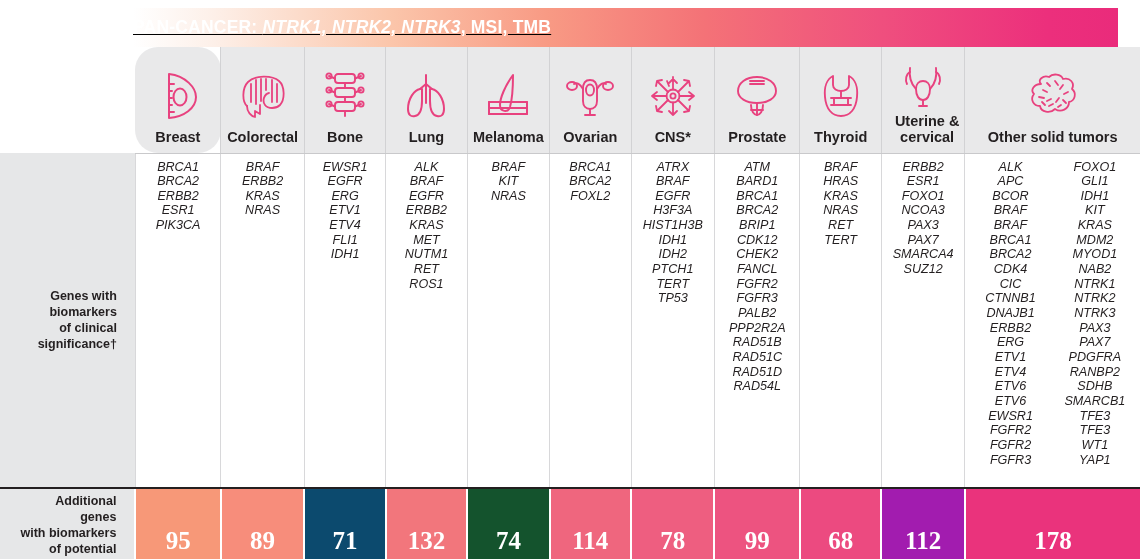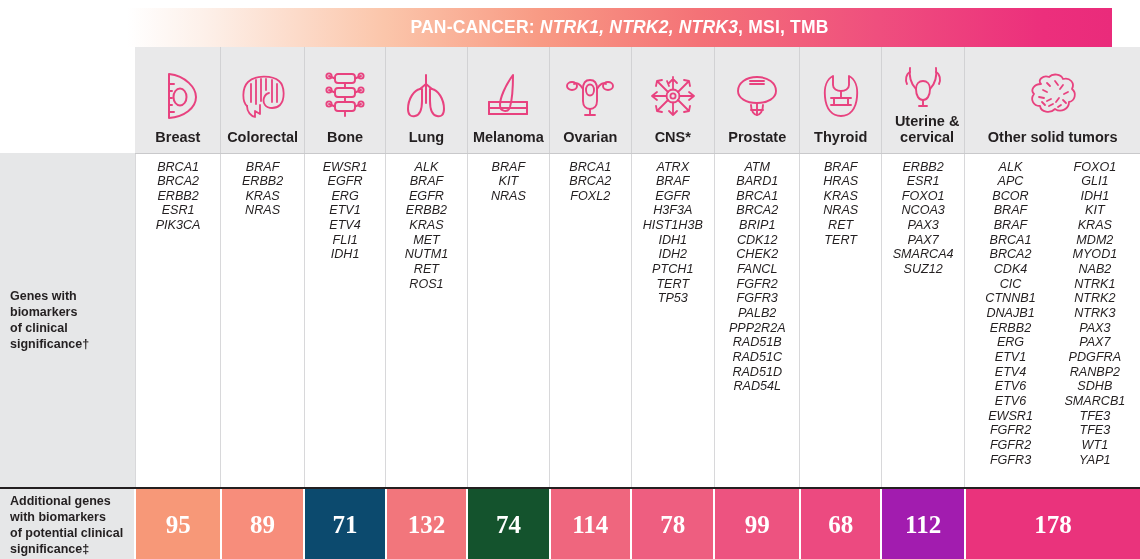--- a/index.html
+++ b/index.html
@@ -14,36 +14,36 @@
 
   .chart-wrap {
     position: relative;
     width: 1140px;
     height: 559px;
   }
 
   
   .pan-banner {
     position: absolute;
-    left: 127px;
+    left: 133px;
     top: 8px;
     width: 985px;
     height: 39px;
     background: linear-gradient(to right,
         #ffffff 0%,
         #fdf0e9 8%,
         #fbc6ab 26%,
         #f89a84 42%,
         #f47277 58%,
         #ef4f7e 76%,
         #ec2f7c 93%,
         #ea2b7b 100%);
     display: flex;
     align-items: center;
-    justify-content: center;
+    text-decoration: underline;
   }
   .pan-banner-text {
     color: #ffffff;
     font-size: 17.5px;
     font-weight: bold;
     letter-spacing: 0.2px;
     white-space: nowrap;
   }
   .pan-banner-text .it { font-style: italic; }
 
@@ -56,44 +56,44 @@
     border-collapse: collapse;
     table-layout: fixed;
   }
 
   td, th { padding: 0; vertical-align: top; }
 
   
   .rowlabel {
     width: 133px;
     background: #e6e7e8;
-    text-align: left;
+    text-align: right;
     vertical-align: middle;
     font-size: 12.5px;
     font-weight: bold;
     color: #231f20;
     line-height: 1.28;
-    padding: 4px 10px;
+    padding: 4px 18px;
   }
   .rowlabel.bottom {
     border-top: 2px solid #231f20;
     border-bottom: 2px solid #701a75;
   }
 
   
   .colhead {
     background: #e9e9ea;
     border-left: 1px solid #d2d2d4;
     border-bottom: 1px solid #c9c9cb;
     text-align: center;
     vertical-align: bottom;
     height: 106px;
     padding: 8px 3px 7px 3px;
   }
-  .colhead:first-of-type { border-left: none; }
+  .colhead:first-of-type { border-left: none; border-radius: 23px; }
   .icon-box {
     height: 62px;
     display: flex;
     align-items: center;
     justify-content: center;
   }
   .colhead-label {
     font-size: 14.5px;
     font-weight: bold;
     color: #231f20;

